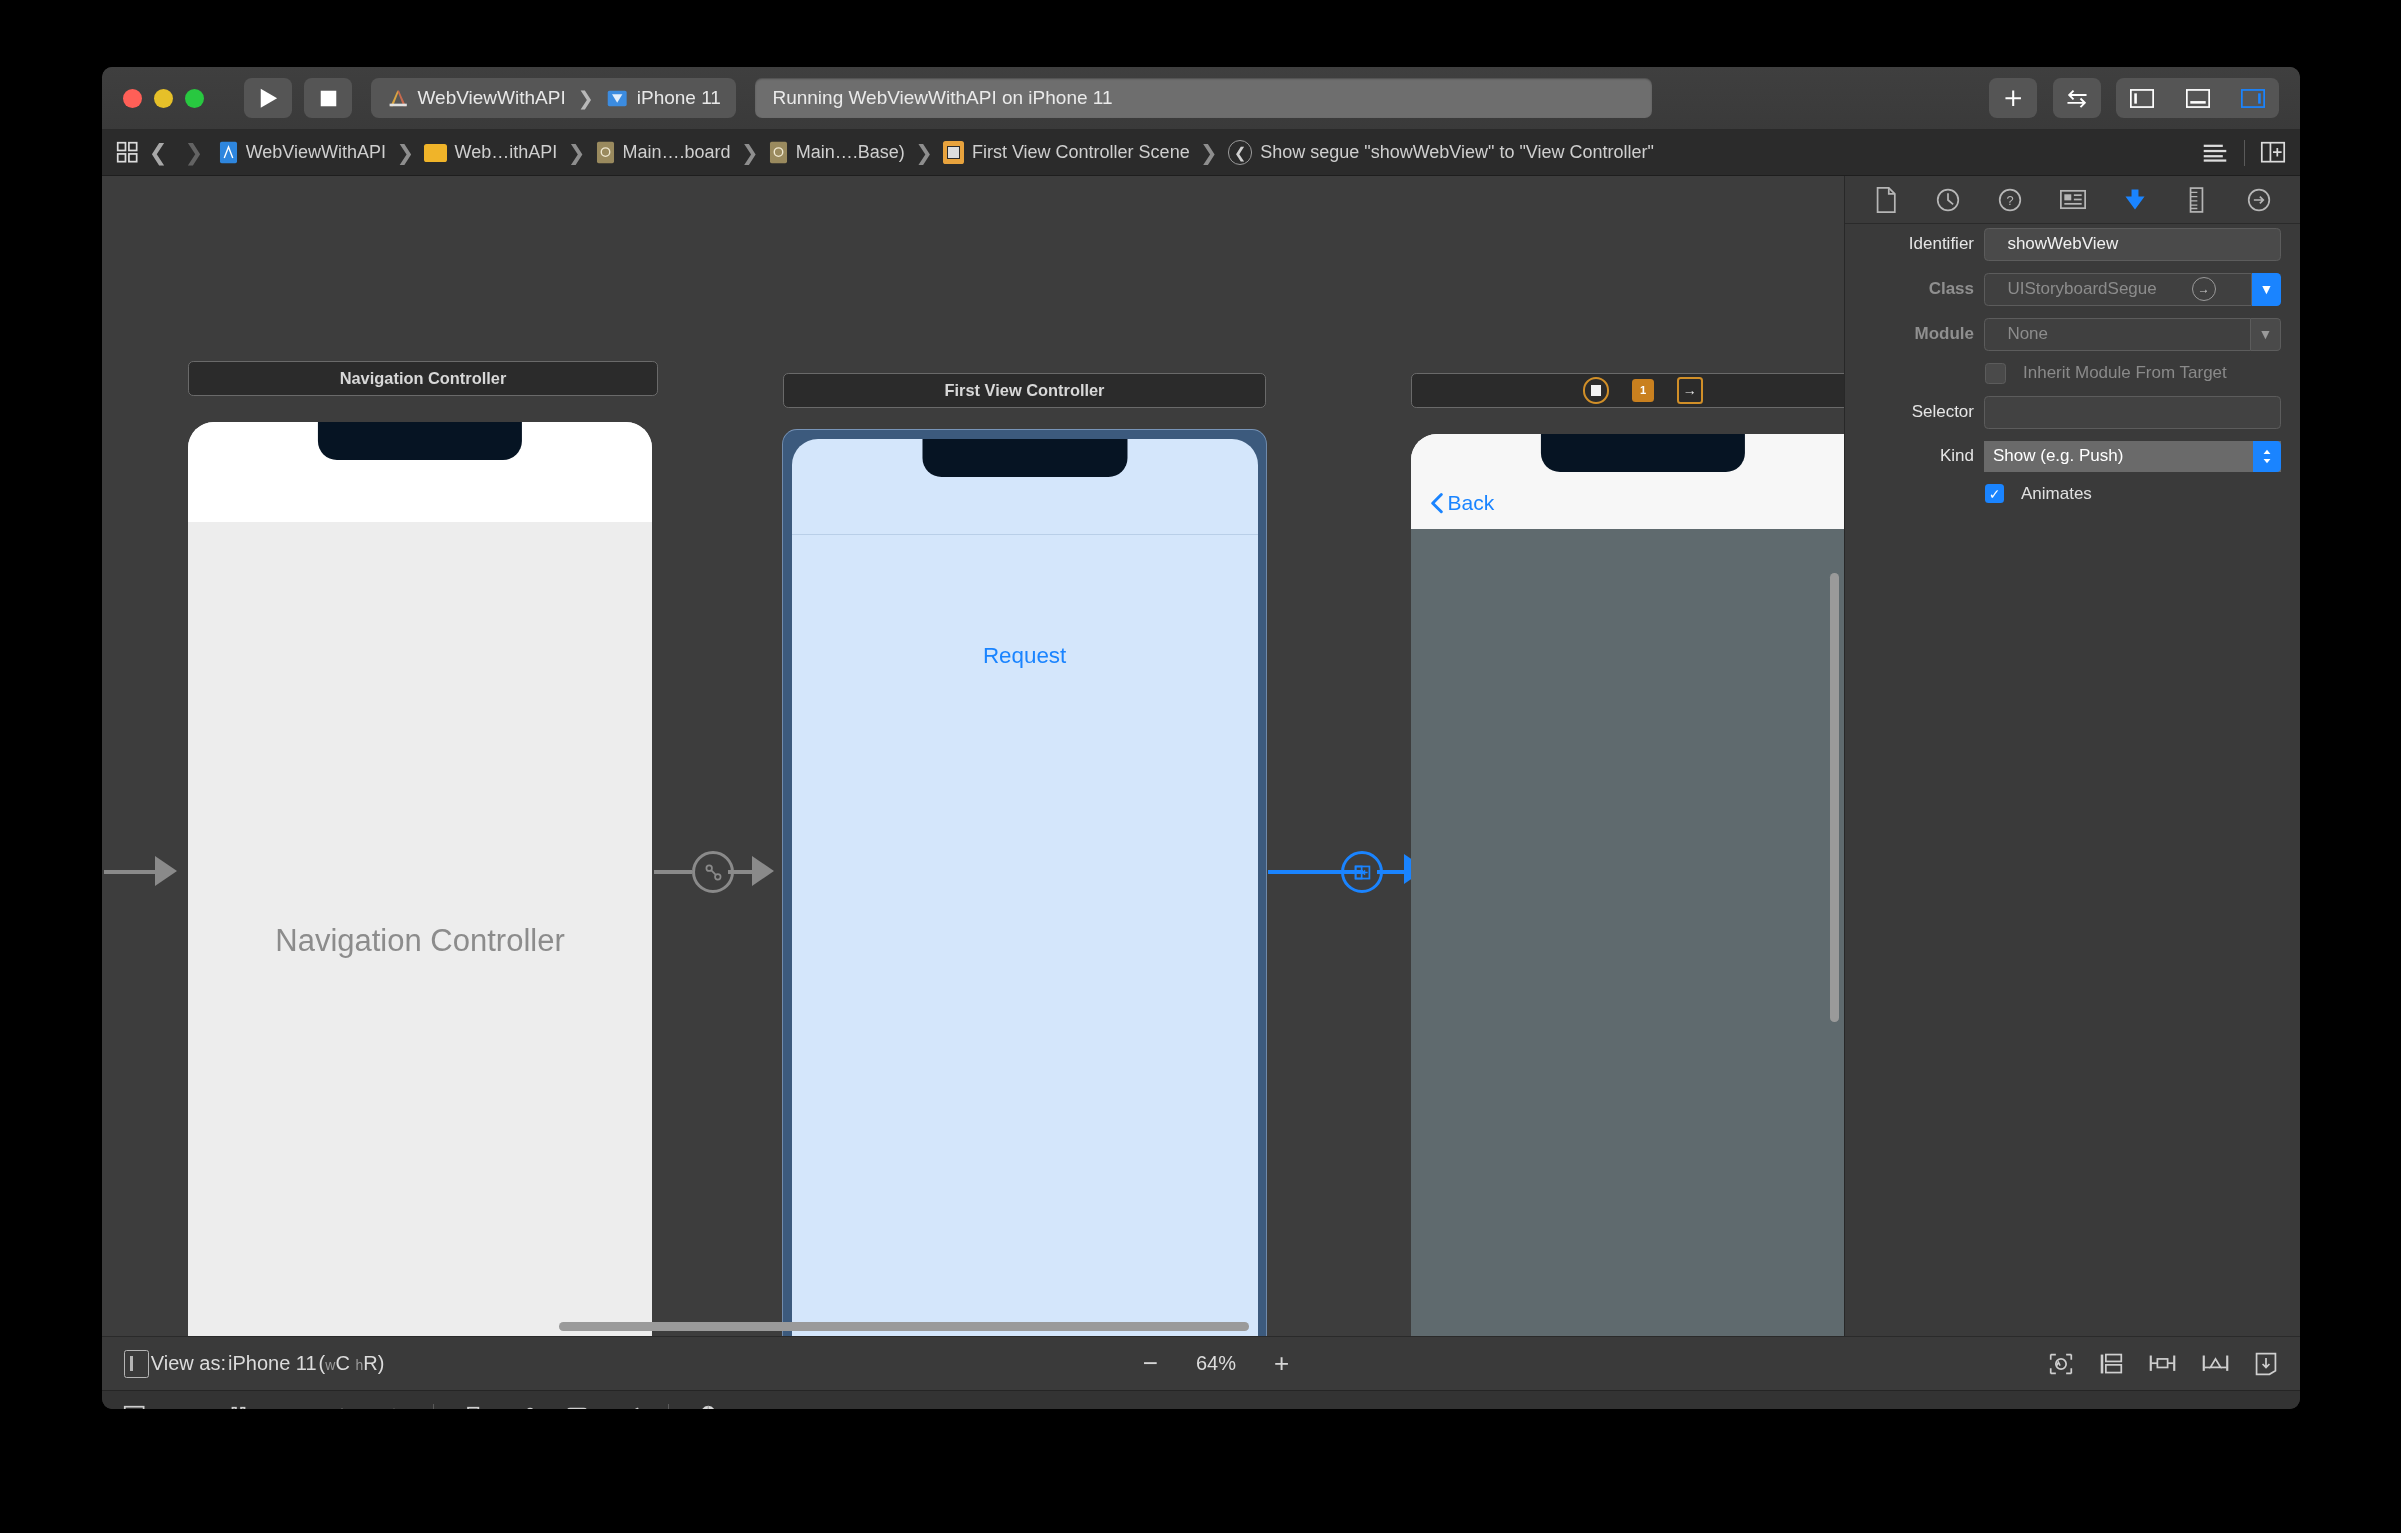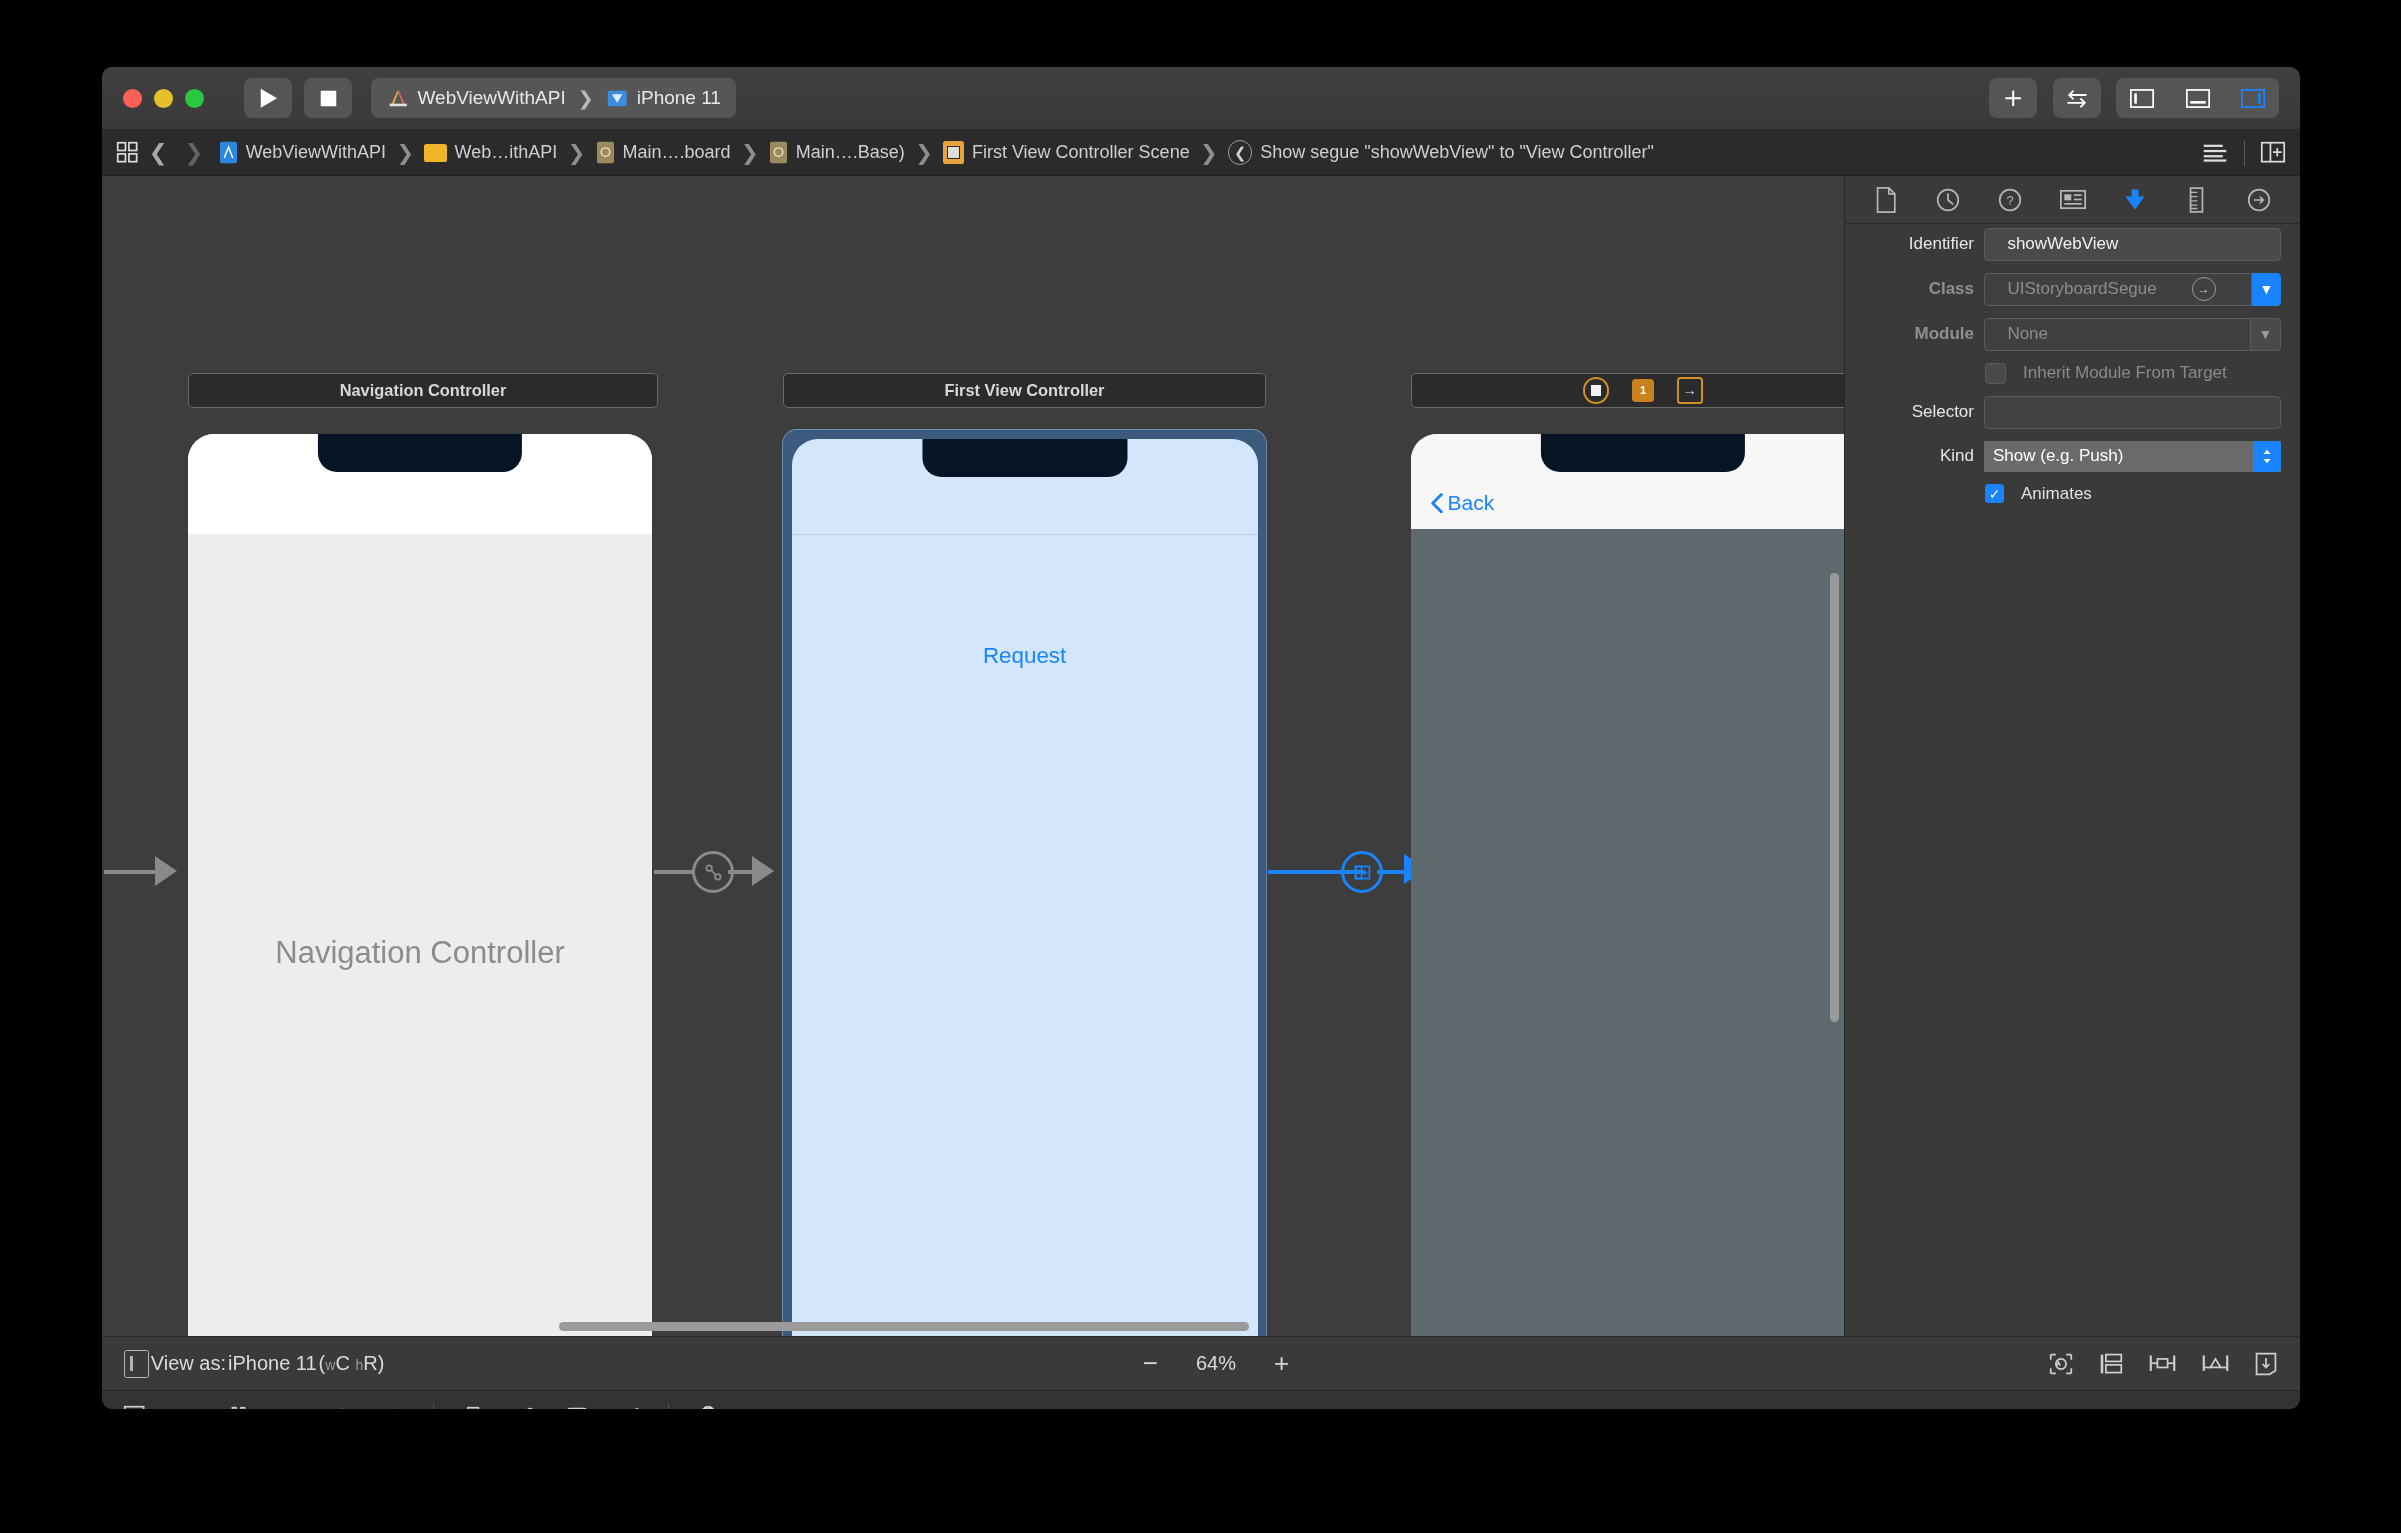--- a/index.html
+++ b/index.html
@@ -254,20 +254,23 @@
       </svg>
       <span>WebViewWithAPI</span>
       <span class="chev">❯</span>
       <svg width="22.4" height="21" viewBox="0 0 26 24">
         <rect x="2" y="3" width="22" height="18" rx="2" fill="#3c8ce0"></rect>
         <path d="M7 7 L19 7 L13 17 Z" fill="#fff" opacity=".85"></path>
       </svg>
       <span>iPhone 11</span>
     </div>
 
+    <div class="statusfield">
+      <span>Running WebViewWithAPI on iPhone 11</span>
+    </div>
 
     <div class="tb-right">
       <div class="tb-btn">
         <svg width="22.4" height="22.4" viewBox="0 0 26 26">
             <path d="M13 4 V22 M4 13 H22" stroke="#fff" stroke-width="2.4"></path>
           </svg>
       </div>
       <div class="tb-btn">
         <svg width="26" height="21" viewBox="0 0 30 24">
           <path d="M26 8 H6 M11 3 L6 8 L11 13" stroke="#fff" stroke-width="2.2" fill="none"></path>
@@ -378,21 +381,21 @@
   </div>
 
   <div class="body">
 
     <div class="canvaswrap">
       <div class="canvas">
 
         <div class="conn" style="left:1.7px; top:694px; width:53px;"></div>
         <div class="arrowhead" style="left:53px; top:680px;"></div>
 
-        <div class="scene" style="left:86px; top:197px; width:470px;">
+        <div class="scene" style="left:86px; top:185px; width:470px;">
           <div class="scene-title">
             <span>Navigation Controller</span>
           </div>
           <div class="phone" style="margin-top:26px; width:464px; height:1007px; background:#ededed;">
             <div style="position:absolute;left:0;right:0;top:0;height:100px;background:#fff;"></div>
             <div class="notch"></div>
             <div style="position:absolute;inset:100px 0 0 0;background:#ededed;display:flex;align-items:center;justify-content:center;">
               <span style="color:#8c8c8c;font-size:31px;position:relative;top:-35px;">Navigation Controller</span>
             </div>
 

